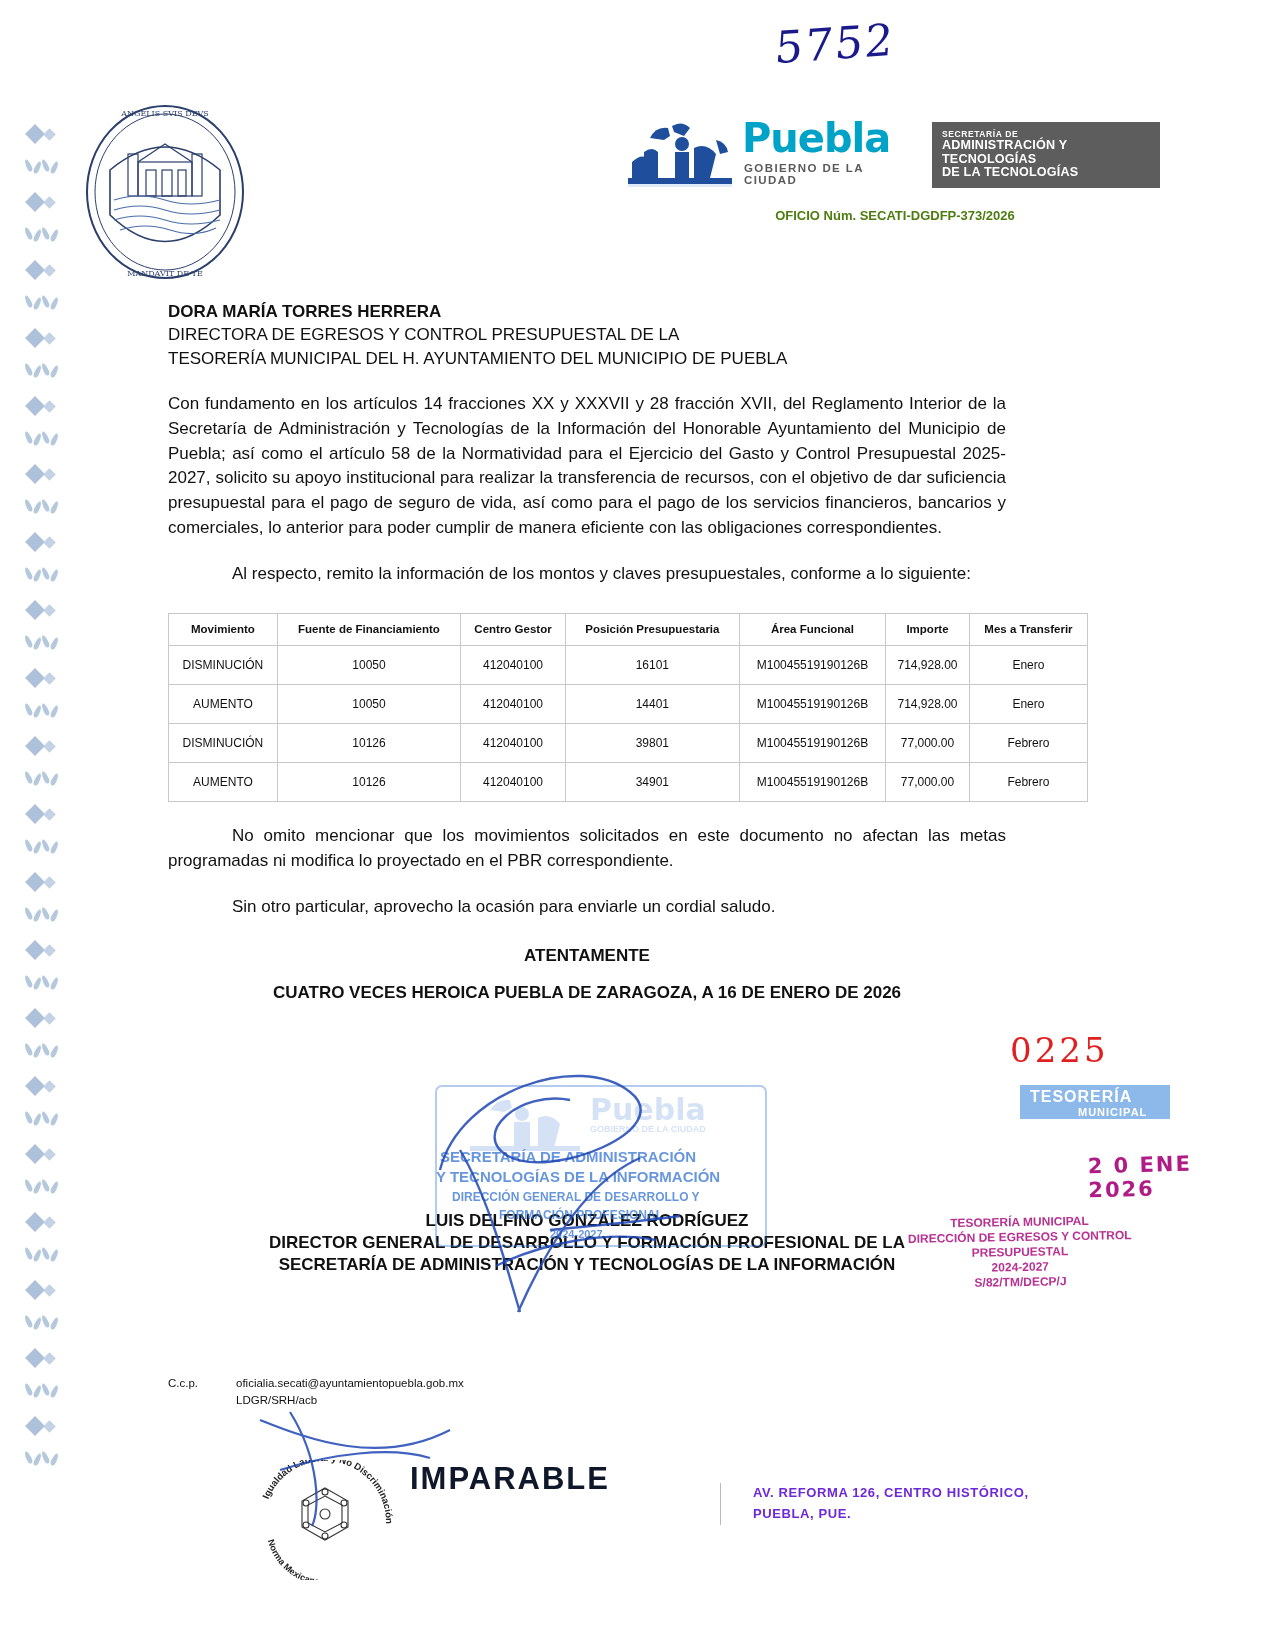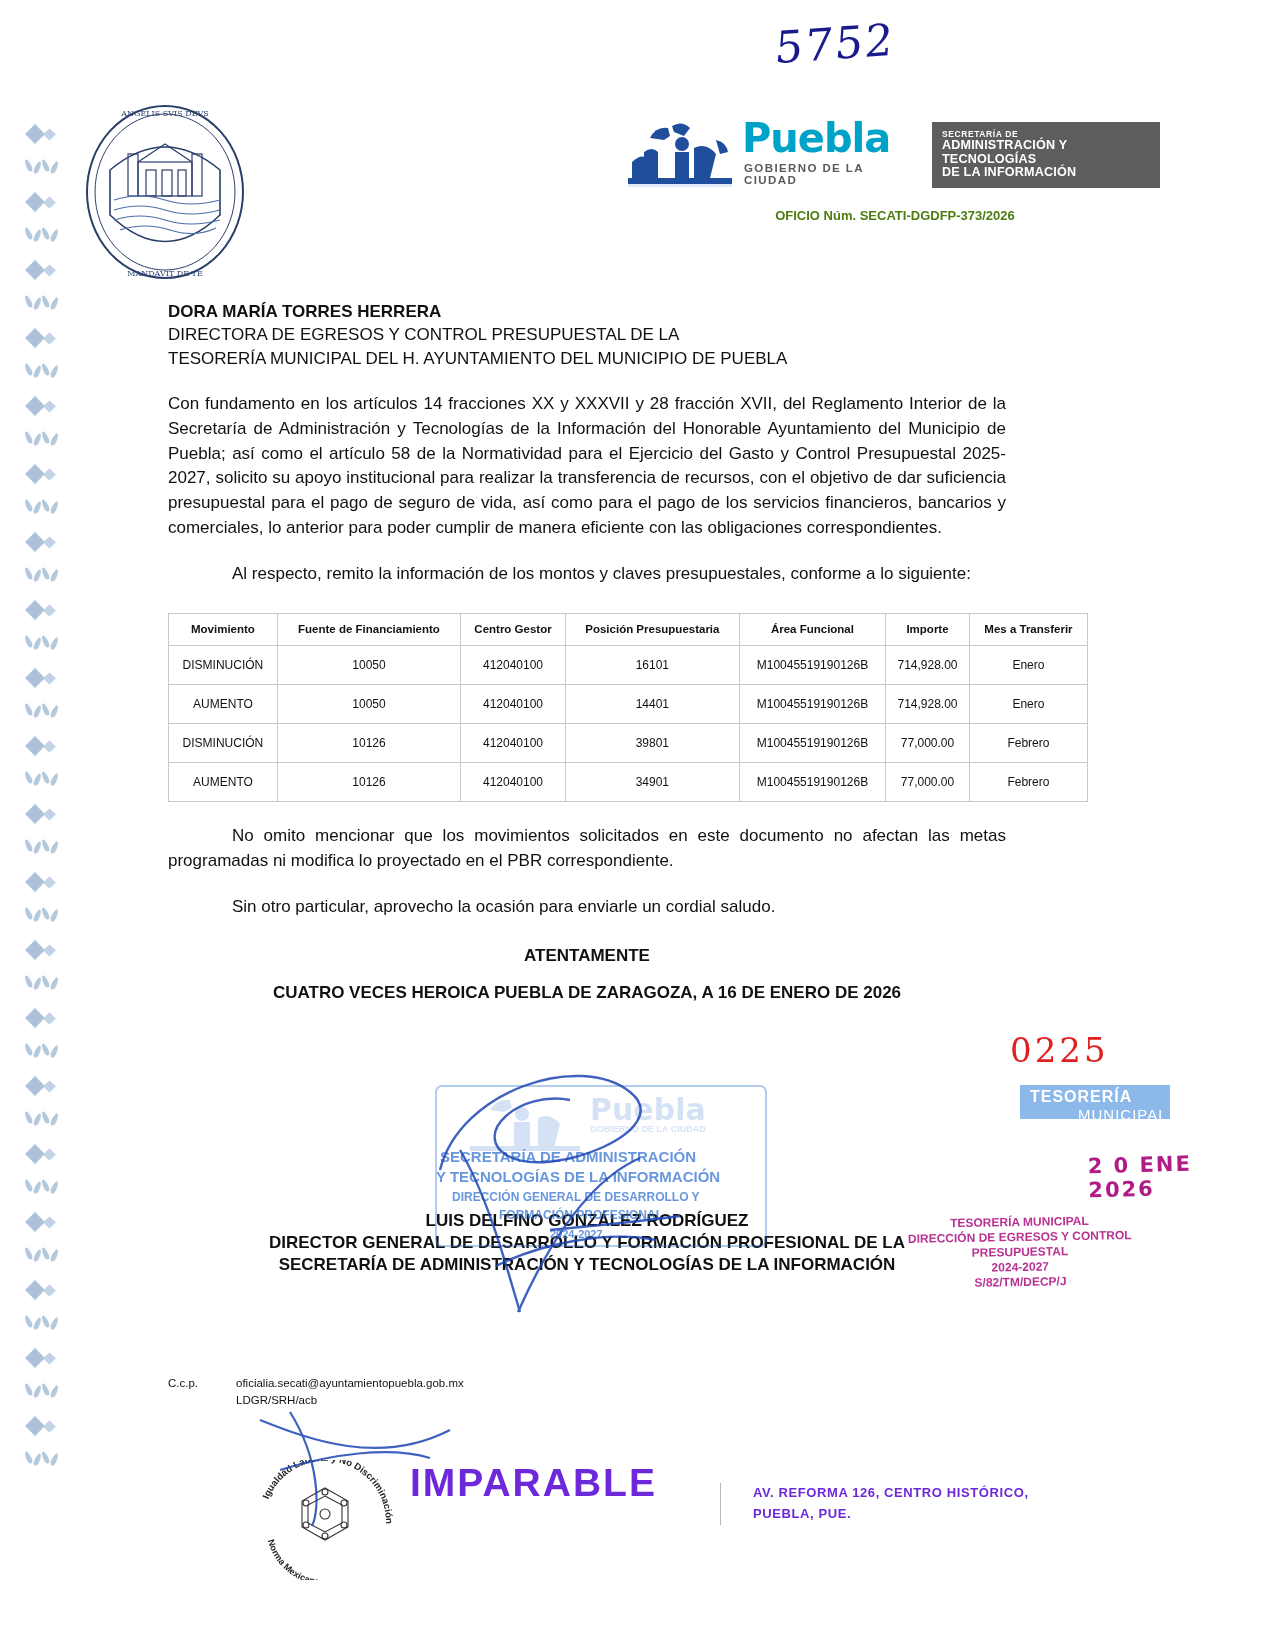--- a/index.html
+++ b/index.html
@@ -97,21 +97,21 @@
   
   .ccp { position:absolute; left:168px; top:1375px; width:860px; font-size:11.5px; line-height:1.45; }
   .ccp .lbl { position:absolute; left:0; top:0; }
   .ccp .txt { margin-left:68px; }
   .ccp b { font-weight:700; }
 
   
   .footer { position:absolute; left:230px; top:1455px; width:1000px; height:140px; }
   .cap-logo { position:absolute; left:180px; top:10px; font-family:"Liberation Sans", sans-serif; }
   .cap-logo .l1 { font-size:31px; letter-spacing:7px; font-weight:400; color:#111; }
-  .cap-logo .l2 { font-size:39px; letter-spacing:2px; font-weight:700; color:#6d28d9; margin-top:-4px; }
+  .cap-logo .l2 { font-size:31px; letter-spacing:2px; font-weight:700; color:#0f172a; margin-top:-4px; }
   .norma-seal { position:absolute; left:20px; top:5px; width:150px; height:120px; }
   .footer-addr {
     position:absolute; left:490px; top:28px; border-left:1px solid #b9b9b9; padding-left:32px;
     font-size:13px; color:#6d28d9; line-height:1.6; letter-spacing:.6px; font-weight:700;
   }
 
   
   .stamp { position:absolute; pointer-events:none; }
 
   .blue-seal {
@@ -124,21 +124,21 @@
     left:1010px; top:1030px; font-family:"DejaVu Serif", serif;
     font-size:34px; color:#e02020; letter-spacing:3px; font-weight:400;
   }
 
   .teso-band {
     left:1020px; top:1085px; width:150px; height:34px; background:#2f7ed8; opacity:.55;
   }
   .teso-band-txt {
     left:1030px; top:1088px; color:#fff; font-weight:700; font-size:16px; letter-spacing:1px;
   }
-  .teso-band-txt small { display:block; font-size:15px; letter-spacing:1px; font-weight:400;padding-left:48px; }
+  .teso-band-txt small { display:block; font-size:11px; letter-spacing:1px; font-weight:700;padding-left:48px; }
 
   .date-stamp {
     left:1088px; top:1152px; color:#b01c86; font-weight:700; font-size:21px; letter-spacing:2px;
     transform:rotate(-1.5deg); font-family:"DejaVu Sans", sans-serif;
   }
   .teso-text {
     left:880px; top:1215px; color:#b01c86; font-size:12px; line-height:1.25; font-weight:700;
     text-align:center; width:280px; transform:rotate(-1deg); opacity:.9;
   }
 
@@ -355,21 +355,21 @@
       </g>
     </svg>
   </div>
   <div>
     <div class="logo-word">Puebla</div>
     <div class="logo-sub">GOBIERNO DE LA CIUDAD</div>
   </div>
   <div class="secati-box">
     <div class="l1">SECRETARÍA DE</div>
     <div class="l2">ADMINISTRACIÓN Y TECNOLOGÍAS</div>
-    <div class="l3">DE LA INFORMACIÓN</div>
+    <div class="l3">DE LA TECNOLOGÍAS</div>
   </div>
 </div>
 
 <div class="oficio">OFICIO Núm. SECATI-DGDFP-373/2026</div>
 
 <div class="doc">
 
   <div class="addr">
     <div class="name">DORA MARÍA TORRES HERRERA</div>
     <div>DIRECTORA DE EGRESOS Y CONTROL PRESUPUESTAL DE LA</div>

